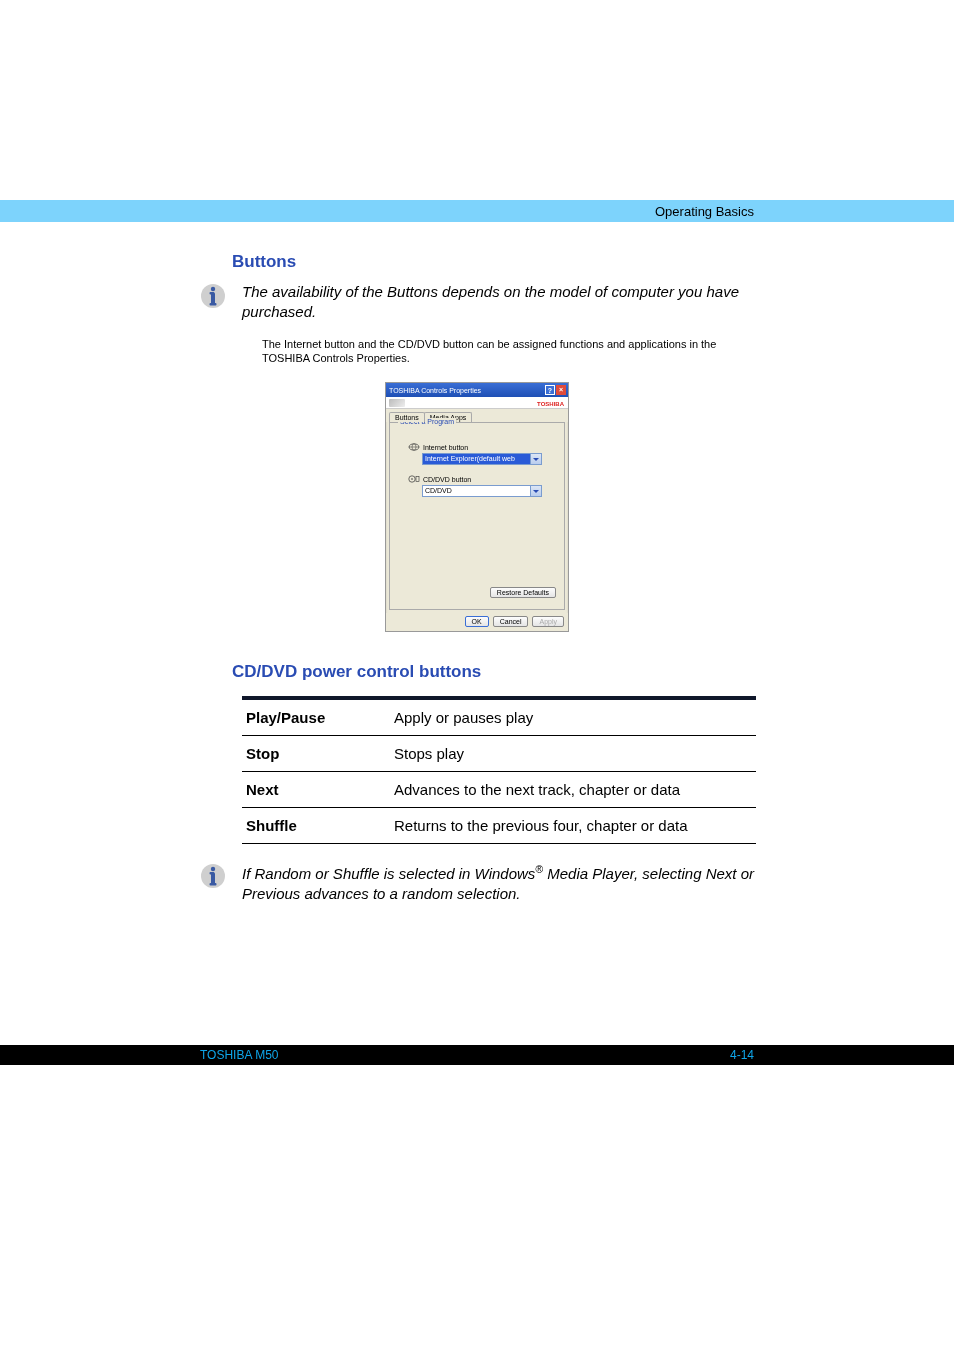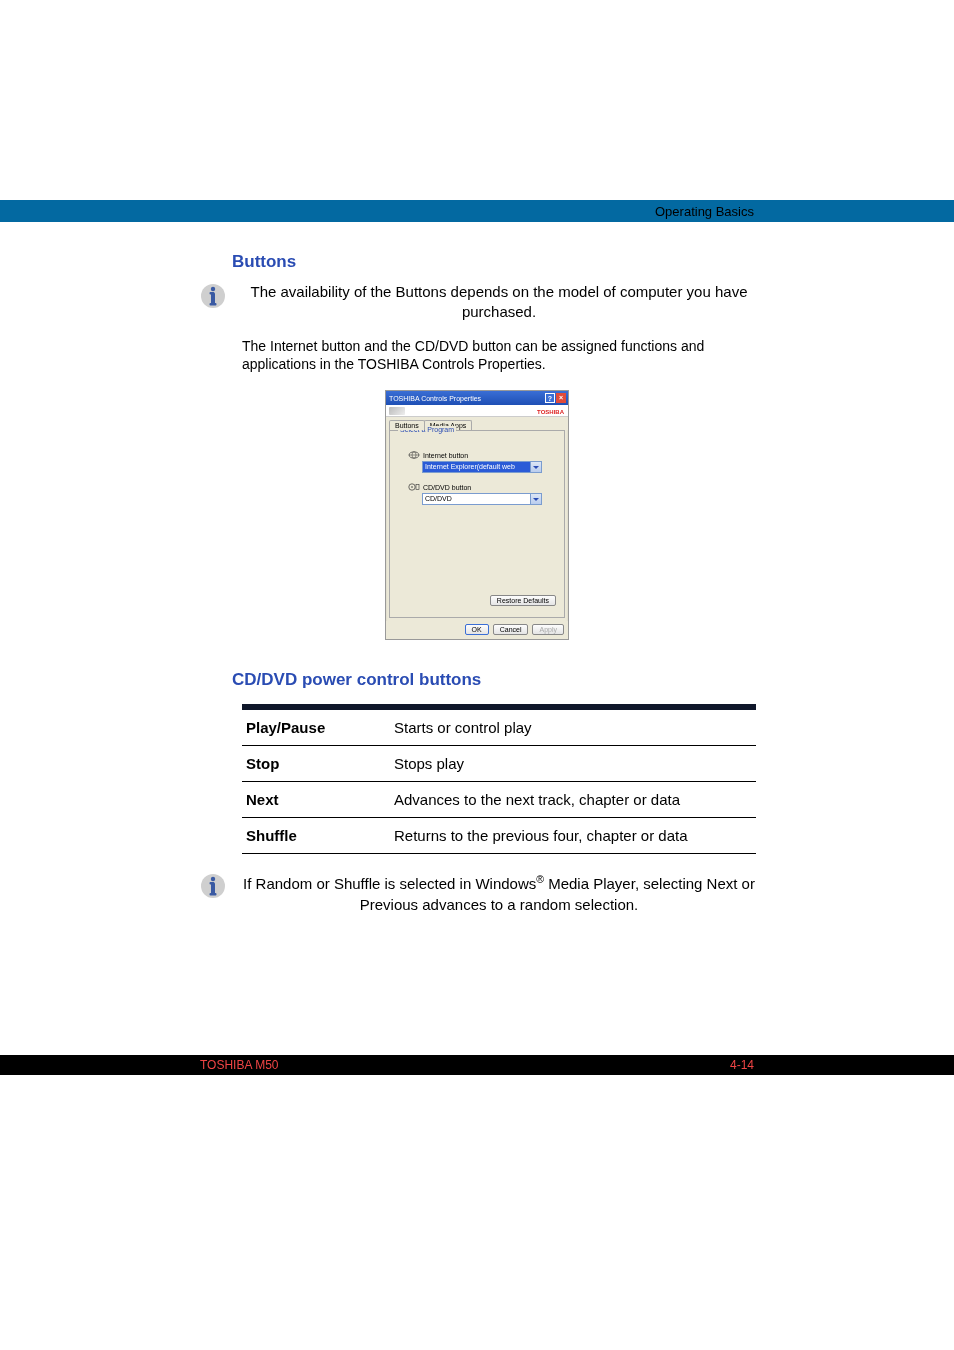--- a/index.html
+++ b/index.html
@@ -12,21 +12,21 @@
     width: 954px;
   }
   .page {
     width: 954px;
     box-sizing: border-box;
     padding-bottom: 40px;
   }
   .header-band {
     margin: 200px 0 0 0;
     height: 22px;
-    background: #0369a1;
+    background: #7dd3fc;
     display: flex;
     justify-content: flex-end;
     align-items: center;
     padding: 0 200px 0 0;
     font-size: 13px;
     color: #000;
   }
   .content {
     margin: 30px 198px 0 198px;
   }
@@ -42,27 +42,27 @@
     margin-bottom: 14px;
   }
   .note-icon {
     width: 30px;
     flex: 0 0 30px;
     margin-right: 14px;
     display: flex;
     justify-content: center;
   }
   .note-text {
+    font-style: italic;
     font-size: 15px;
     line-height: 1.35;
-    text-align: center;
   }
   .body-text {
-    margin-left: 44px;
-    font-size: 14px;
+    margin-left: 64px;
+    font-size: 11px;
     line-height: 1.35;
   }
   
   .figure {
     width: 182px;
     margin: 16px auto 30px auto;
     border: 1px solid #999;
     background: #ece9d8;
     box-shadow: 0 0 2px rgba(0,0,0,0.15) inset;
     font-size: 7px;
@@ -199,29 +199,29 @@
     border-collapse: collapse;
     font-size:15px;
     margin-top: 14px;
   }
   table.btns td {
     padding: 9px 4px;
     text-align:left;
     vertical-align:top;
     border-bottom:1px solid #000;
   }
-  table.btns tr:first-child td { border-top:6px solid #0f172a; }
+  table.btns tr:first-child td { border-top:4px solid #0f172a; }
   table.btns td.k { font-weight:bold; width:140px; }
 
   
   .footer-band {
     margin-top: 140px;
     height:20px;
     background:#000;
-    color:#ef4444;
+    color:#0ea5e9;
     display:flex;
     justify-content:space-between;
     align-items:center;
     padding:0 200px;
     font-size:12px;
     gap:17px;
   }
 
   sup { font-size: 0.7em; }
 </style>
@@ -310,21 +310,21 @@
       </div>
     </div>
 
     <h2 class="section" style="margin-left:34px;">CD/DVD power control buttons</h2>
 
 
     <table class="btns">
       <tbody>
           <tr>
         <td class="k">Play/Pause</td>
-        <td>Starts or control play</td>
+        <td>Apply or pauses play</td>
       </tr>
       <tr>
         <td class="k">Stop</td>
         <td>Stops play</td>
       </tr>
       <tr>
         <td class="k">Next</td>
         <td>Advances to the next track, chapter or data</td>
       </tr>
       <tr>

